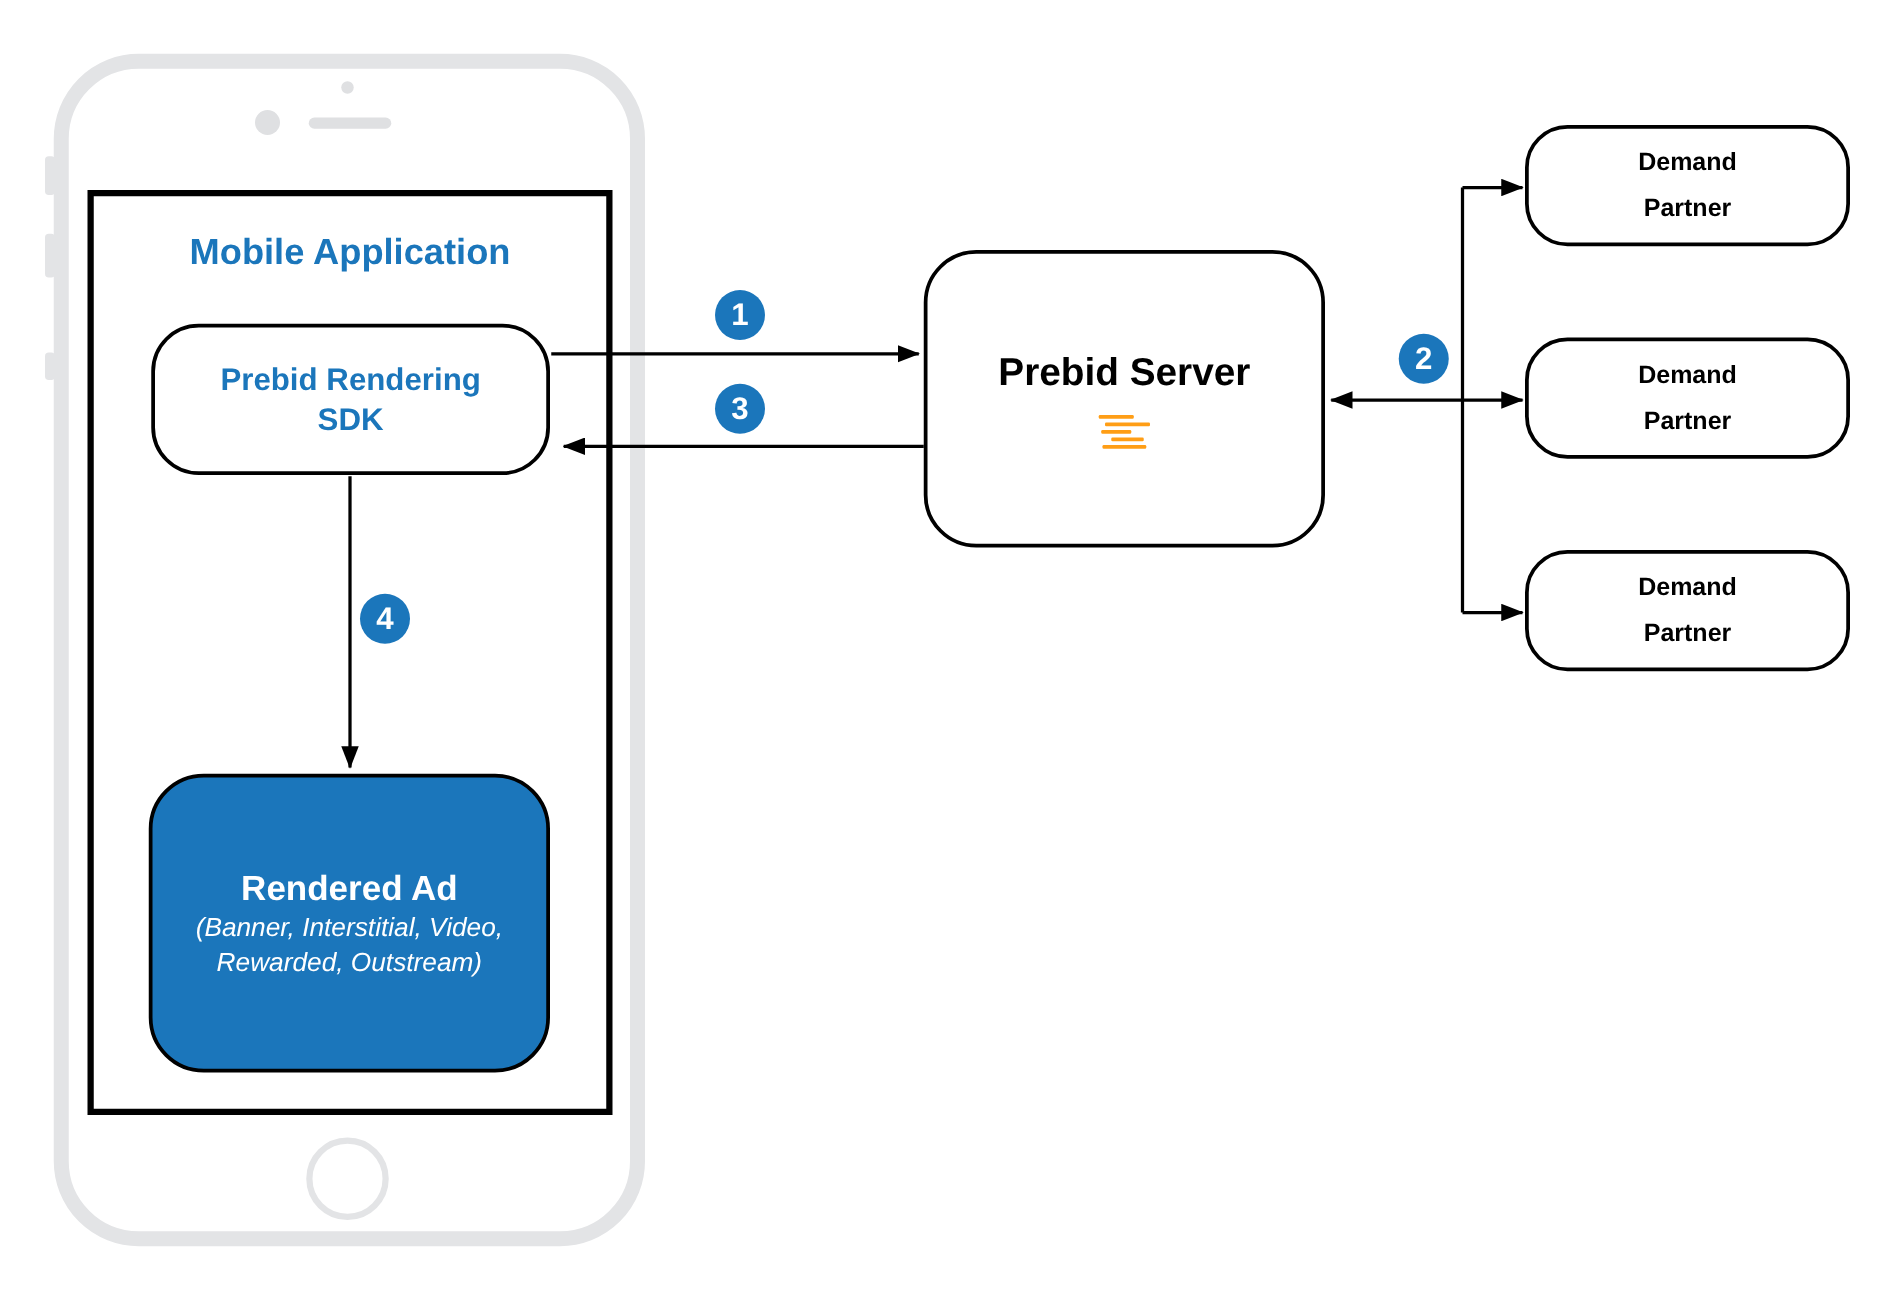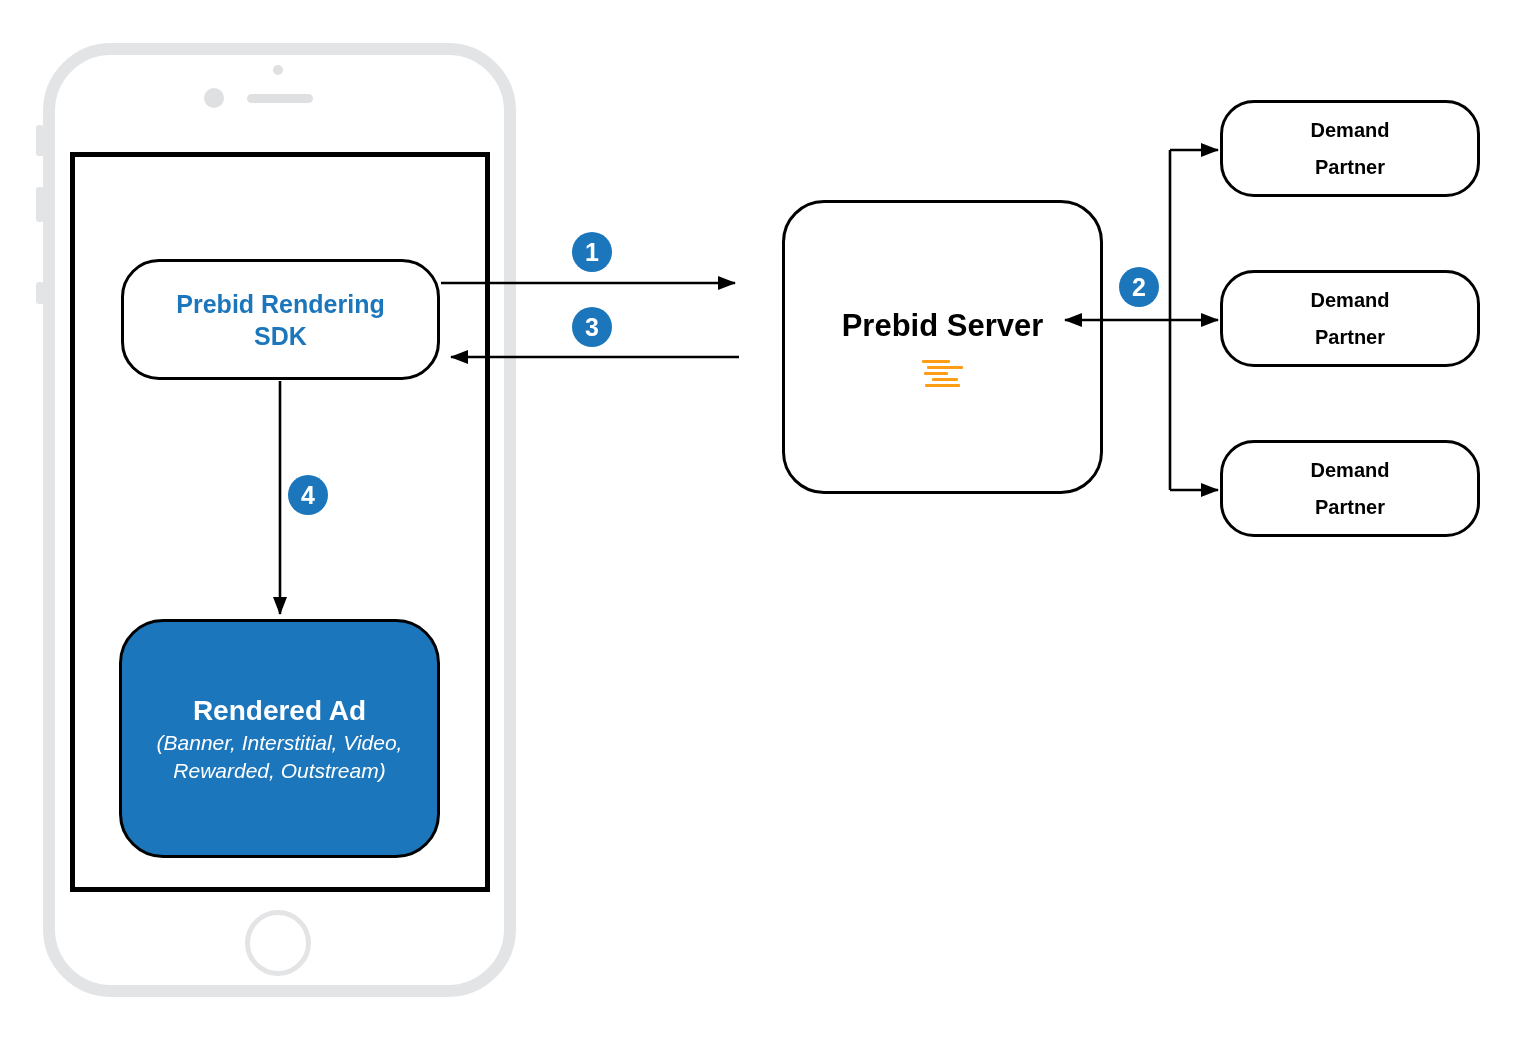--- a/index.html
+++ b/index.html
@@ -116,22 +116,22 @@
     font-size: 28px;
     font-weight: bold;
     line-height: 36px;
   }
   .ad-subtitle {
     font-style: italic;
     font-size: 21px;
     line-height: 28px;
   }
   .server-box {
-    left: 782px; top: 200px;
-    width: 321px; height: 294px;
+    left: 739px; top: 200px;
+    width: 321px; height: 238px;
     border-radius: 42px;
   }
   .server-title {
     font-size: 31px;
     font-weight: bold;
     color: #000000;
   }
   .prebid-logo {
     position: relative;
     width: 42px; height: 27px;
@@ -196,20 +196,21 @@
   <div class="abs side-btn b1"></div>
   <div class="abs side-btn b2"></div>
   <div class="abs side-btn b3"></div>
   <div class="abs phone-frame"></div>
   <div class="abs camera-dot-small"></div>
   <div class="abs camera-dot-big"></div>
   <div class="abs speaker-bar"></div>
   <div class="abs home-button"></div>
 
   <div class="abs app-box"></div>
+  <div class="abs app-title">Mobile Application</div>
 
   <div class="abs node ad-box">
     <div class="ad-title">Rendered Ad</div>
     <div class="ad-subtitle multiline">(Banner, Interstitial, Video,
 Rewarded, Outstream)</div>
   </div>
 
   <div class="abs node sdk-box">
     <div class="multiline">Prebid Rendering
 SDK</div>

